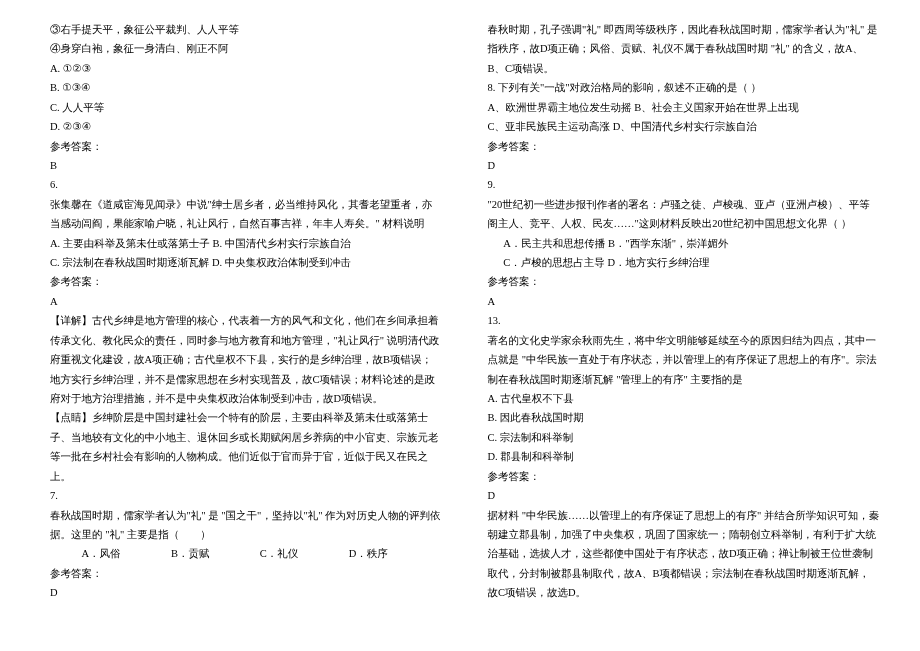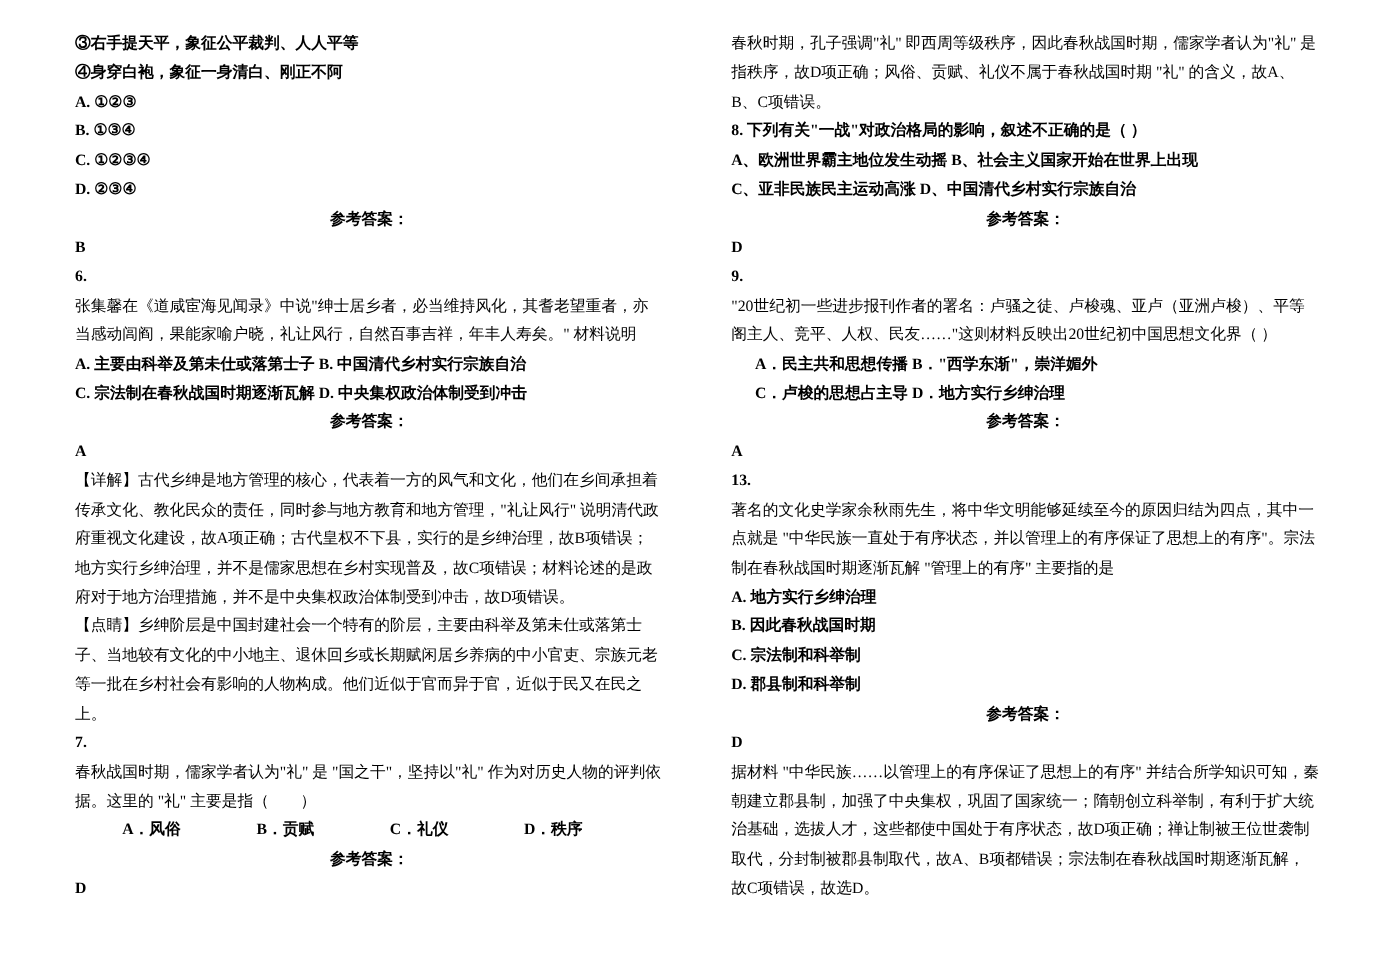--- a/index.html
+++ b/index.html
@@ -10,33 +10,33 @@
       font-family: "SimSun", "宋体", serif;
       font-size: 10.5px;
       line-height: 1.85;
       color: #000;
       padding: 20px 40px 20px 50px;
       column-count: 2;
       column-gap: 45px;
       column-fill: auto;
       overflow: hidden;
     }
-    .line { break-inside: avoid-column; font-weight: bold; }
-    .bold { font-weight: bold; text-align: center; }
+    .line { break-inside: avoid-column; }
+    .bold { font-weight: normal; }
     .indent { text-indent: 1.5em; }
     .opts span { display: inline-block; margin-right: 32px; }
   </style>
 </head>
 <body>
 
 <div class="line">③右手提天平，象征公平裁判、人人平等</div>
 <div class="line">④身穿白袍，象征一身清白、刚正不阿</div>
 <div class="line">A. ①②③</div>
 <div class="line">B. ①③④</div>
-<div class="line">C. ①②③④</div>
+<div class="line">C. 人人平等</div>
 <div class="line">D. ②③④</div>
 <div class="line bold">参考答案：</div>
 <div class="line">B</div>
 <div class="line">6.</div>
 <div>张集馨在《道咸宦海见闻录》中说"绅士居乡者，必当维持风化，其耆老望重者，亦当感动闾阎，果能家喻户晓，礼让风行，自然百事吉祥，年丰人寿矣。" 材料说明</div>
 <div class="line">A. 主要由科举及第未仕或落第士子 B. 中国清代乡村实行宗族自治</div>
 <div class="line">C. 宗法制在春秋战国时期逐渐瓦解 D. 中央集权政治体制受到冲击</div>
 <div class="line bold">参考答案：</div>
 <div class="line">A</div>
 <div>【详解】古代乡绅是地方管理的核心，代表着一方的风气和文化，他们在乡间承担着传承文化、教化民众的责任，同时参与地方教育和地方管理，"礼让风行" 说明清代政府重视文化建设，故A项正确；古代皇权不下县，实行的是乡绅治理，故B项错误；地方实行乡绅治理，并不是儒家思想在乡村实现普及，故C项错误；材料论述的是政府对于地方治理措施，并不是中央集权政治体制受到冲击，故D项错误。</div>
@@ -59,19 +59,19 @@
 <div class="line bold">参考答案：</div>
 <div class="line">D</div>
 <div class="line">9.</div>
 <div>"20世纪初一些进步报刊作者的署名：卢骚之徒、卢梭魂、亚卢（亚洲卢梭）、平等阁主人、竞平、人权、民友……"这则材料反映出20世纪初中国思想文化界（   ）</div>
 <div class="line indent">A．民主共和思想传播        B．"西学东渐"，崇洋媚外</div>
 <div class="line indent">C．卢梭的思想占主导        D．地方实行乡绅治理</div>
 <div class="line bold">参考答案：</div>
 <div class="line">A</div>
 <div class="line">13.</div>
 <div>著名的文化史学家余秋雨先生，将中华文明能够延续至今的原因归结为四点，其中一点就是 "中华民族一直处于有序状态，并以管理上的有序保证了思想上的有序"。宗法制在春秋战国时期逐渐瓦解 "管理上的有序" 主要指的是</div>
-<div class="line">A. 地方实行乡绅治理</div>
+<div class="line">A. 古代皇权不下县</div>
 <div class="line">B. 因此春秋战国时期</div>
 <div class="line">C. 宗法制和科举制</div>
 <div class="line">D. 郡县制和科举制</div>
 <div class="line bold">参考答案：</div>
 <div class="line">D</div>
 <div>据材料 "中华民族……以管理上的有序保证了思想上的有序" 并结合所学知识可知，秦朝建立郡县制，加强了中央集权，巩固了国家统一；隋朝创立科举制，有利于扩大统治基础，选拔人才，这些都使中国处于有序状态，故D项正确；禅让制被王位世袭制取代，分封制被郡县制取代，故A、B项都错误；宗法制在春秋战国时期逐渐瓦解，故C项错误，故选D。</div>
 
 </body></html>

